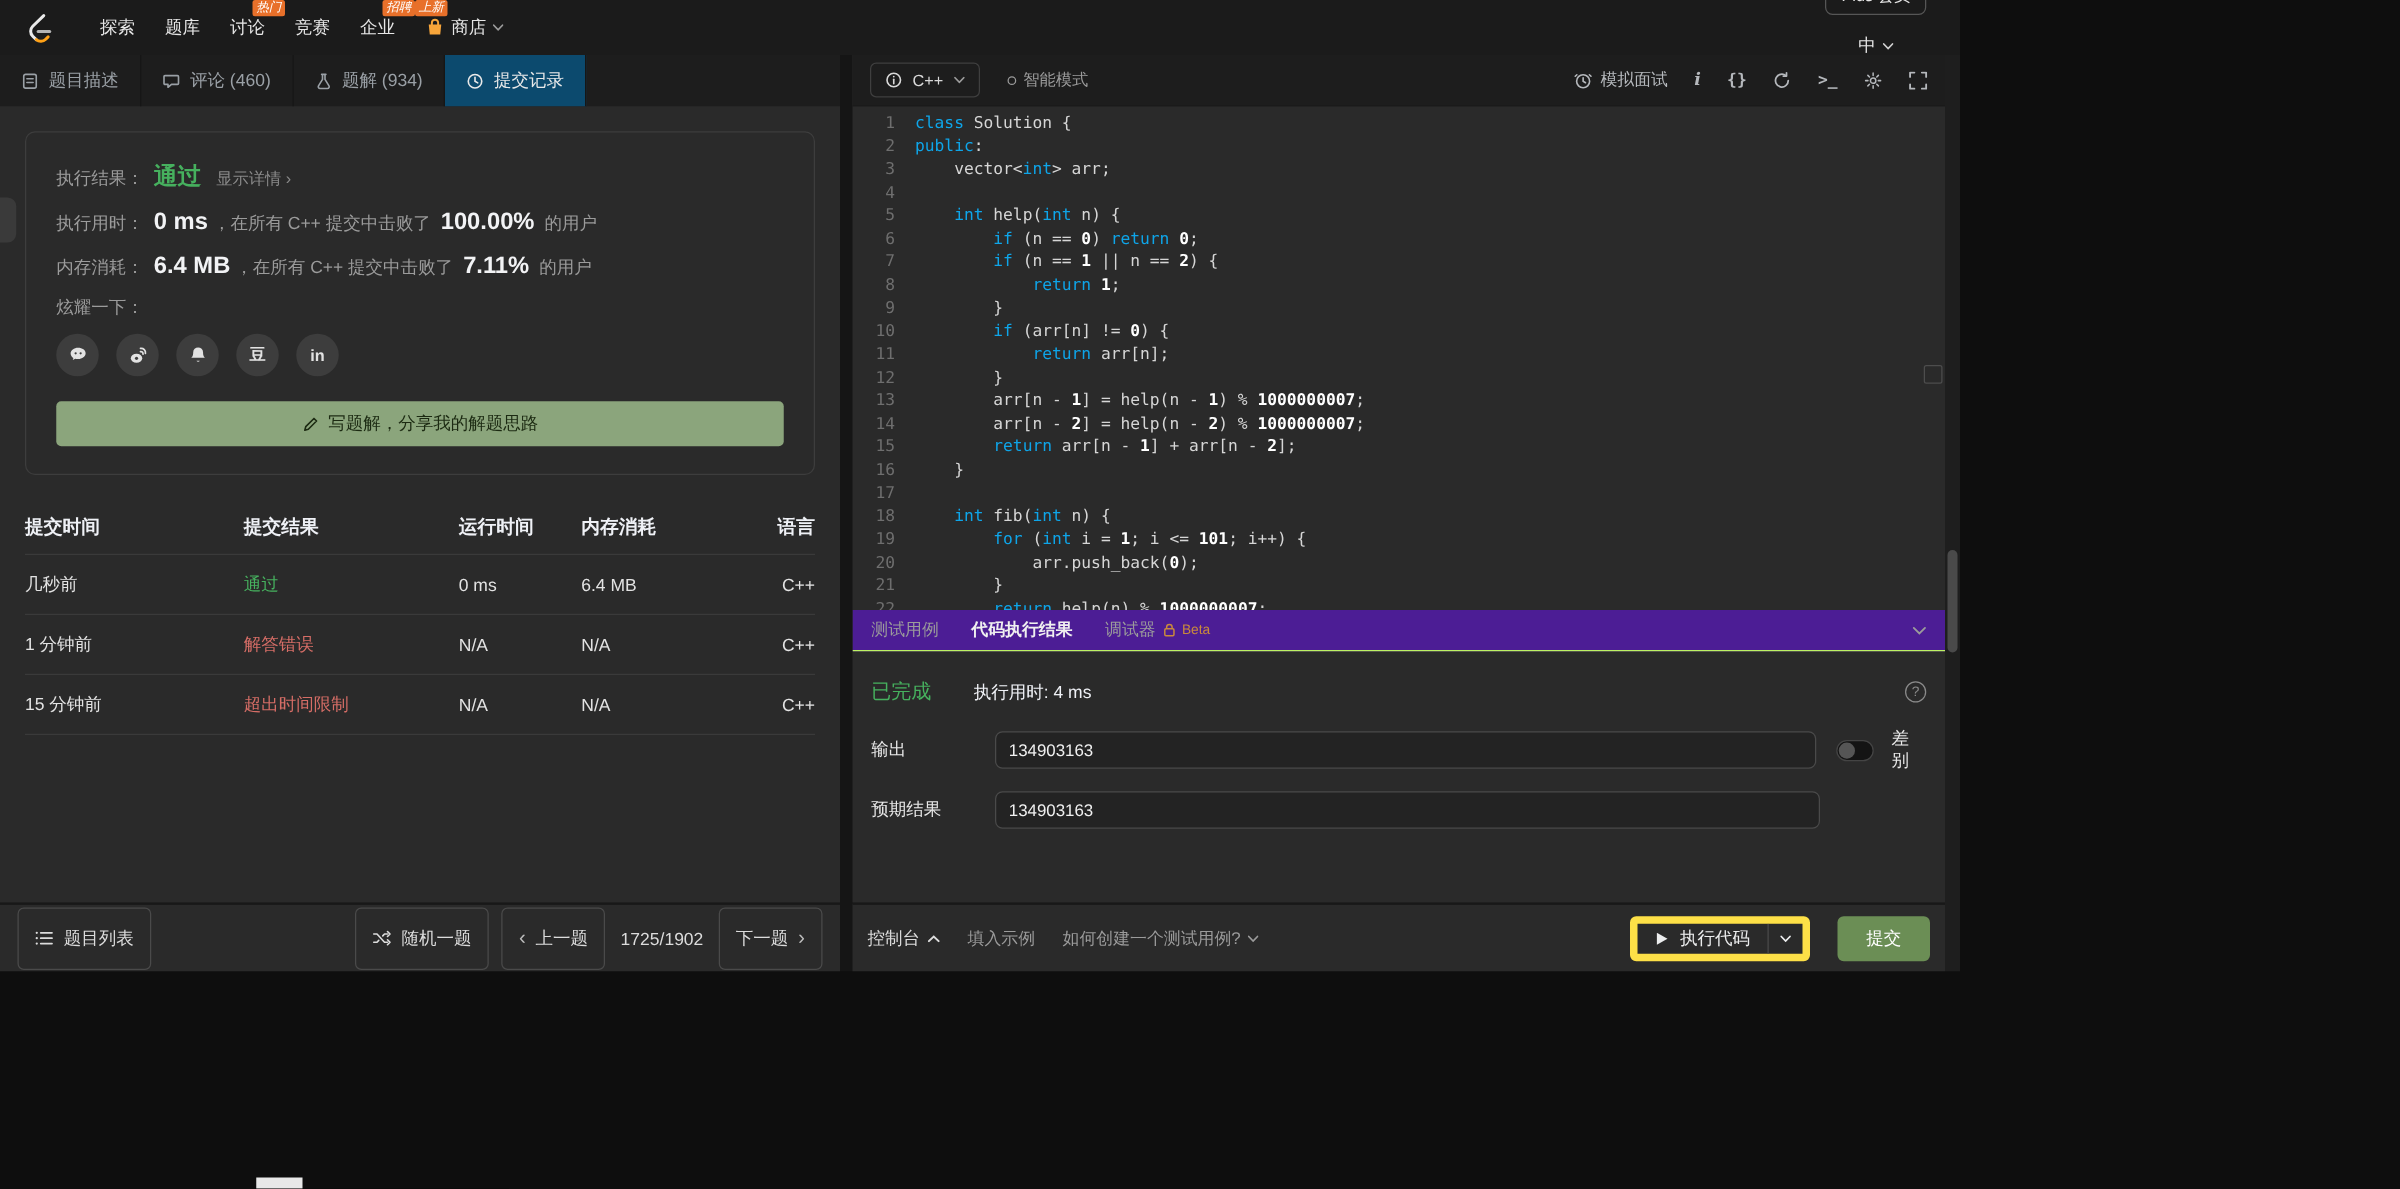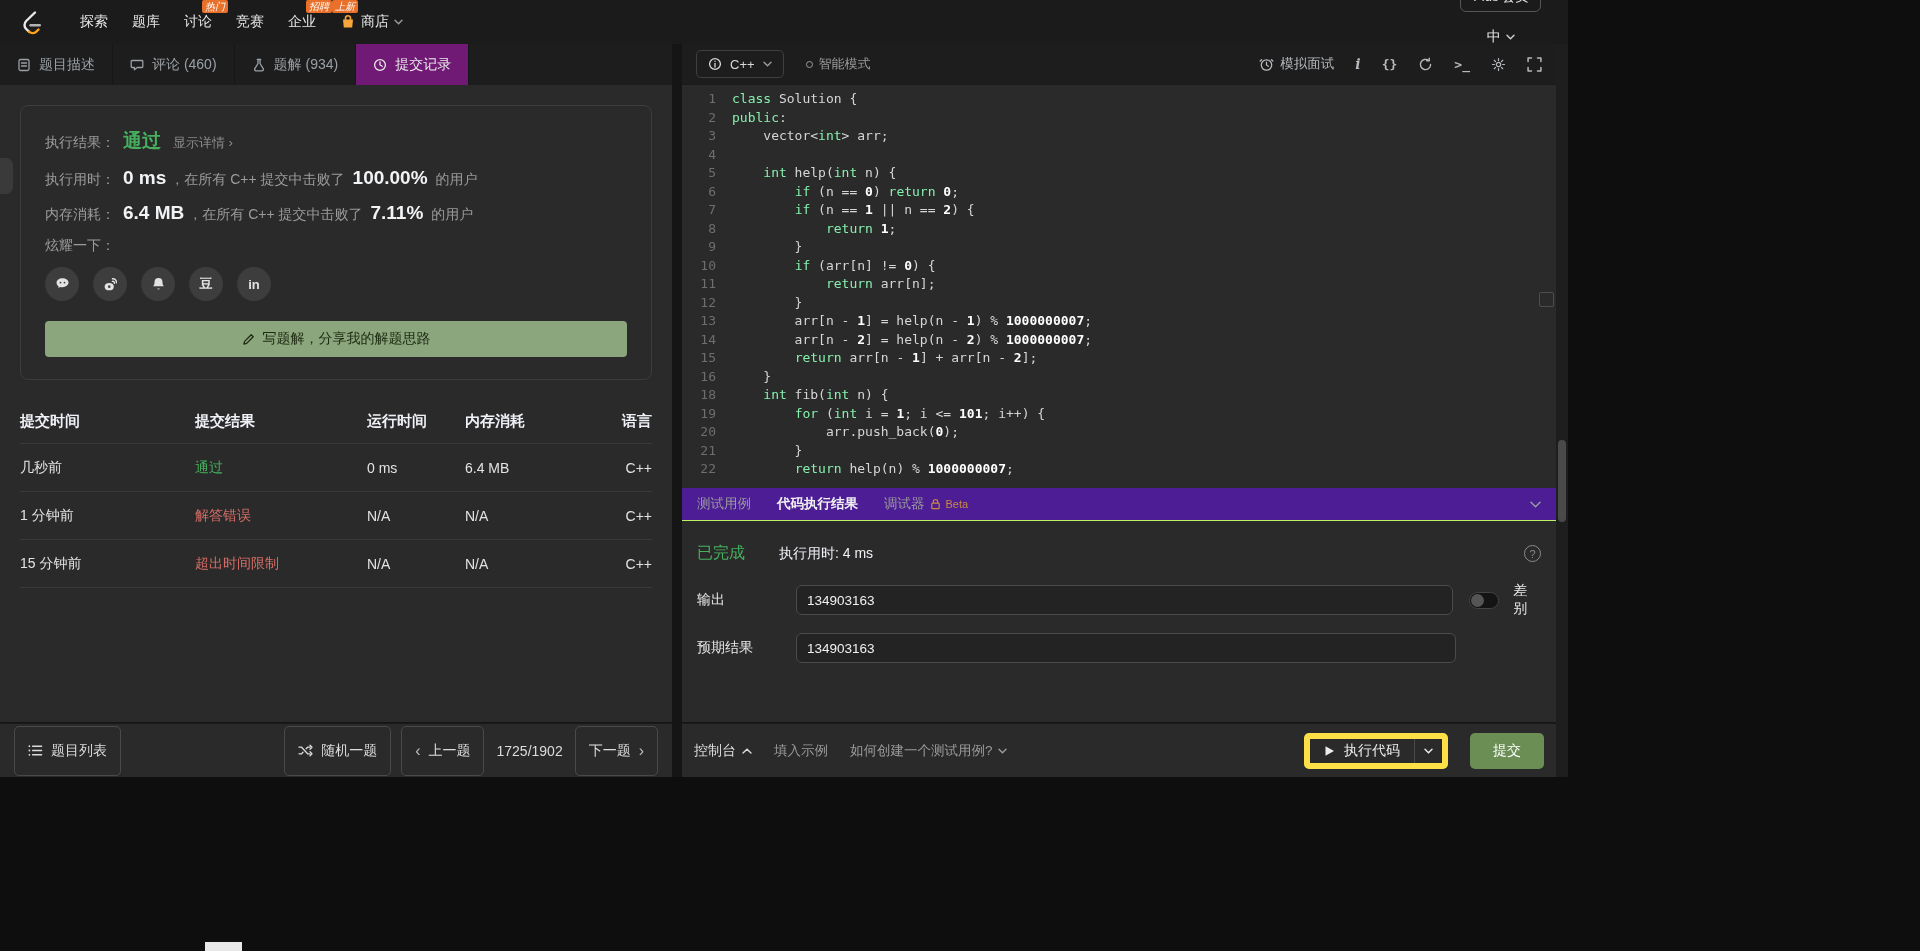--- a/index.html
+++ b/index.html
@@ -26,21 +26,21 @@
   .bell-num { position:absolute; top:-7px; right:-7px; font-size:10px; color:#bdbdbd; }
   .avatar { width:26px; height:26px; border-radius:50%; background:radial-gradient(circle at 35% 30%, #dfe7ef, #8fa3bf 70%, #5d748f); border:1px solid #3a3a3a; cursor:pointer; }
   .icon-btn { color:#cfcfcf; cursor:pointer; }
 
   
   .left-panel  { position:absolute; left:0;    top:44px; width:672px; height:678px; background:#2a2a2a; overflow:hidden; }
   .right-panel { position:absolute; left:682px; top:44px; width:874px; height:678px; background:#2a2a2a; overflow:hidden; }
 
   .panel-tabs { height:41px; background:#1d1d1d; display:flex; }
   .panel-tab { display:flex; align-items:center; gap:8px; padding:0 17px; font-size:14px; color:#9aa0a6; border-right:1px solid #161616; cursor:pointer; white-space:nowrap; }
-  .panel-tab.active { background:#701a75; color:#e9e9e9; }
+  .panel-tab.active { background:#0c4a6e; color:#e9e9e9; }
 
   
   .result-card { margin:20px; border:1px solid #3d3d3d; border-radius:8px; padding:22px 24px 22px; }
   .rc-row { display:flex; align-items:baseline; margin-bottom:13px; }
   .rc-label { color:#9b9b9b; font-size:14px; }
   .rc-green { color:#46b05e; font-size:19px; font-weight:700; margin:0 12px 0 8px; }
   .rc-detail { color:#8a8a8a; font-size:13px; cursor:pointer; }
   .rc-big { color:#f2f3f5; font-size:19px; font-weight:700; margin:0 4px 0 8px; white-space:nowrap; }
   .rc-mid, .rc-suffix { color:#9b9b9b; font-size:14px; }
   .rc-suffix { margin-left:4px; }
@@ -74,21 +74,21 @@
   .et-right { margin-left:auto; display:flex; align-items:center; gap:21px; color:#b5b8bc; }
   .mock { display:flex; align-items:center; gap:6px; font-size:13.5px; cursor:pointer; }
   .glyph-ic { font-size:13px; color:#b5b8bc; cursor:pointer; }
   .italic-i { font-family:"DejaVu Serif",serif; font-style:italic; font-weight:700; font-size:14px; }
   .mono-ic { font-family:"DejaVu Sans Mono",monospace; font-weight:700; }
 
   .editor { height:403px; overflow:hidden; padding:5px 0 0 12px; font-family:"DejaVu Sans Mono",monospace; font-size:13px; line-height:18.5px; cursor:text; }
   .code-line { display:flex; height:18.5px; white-space:pre; }
   .ln { width:22px; flex:none; text-align:right; color:#6e6e6e; margin-right:16px; }
   .code { color:#d6d6d6; }
-  .kw { color:#86efac; }
+  .kw { color:#0ea5e9; }
   .num { color:#ffffff; font-weight:700; }
 
   
   .console-tabs { height:33px; background:#4c1d95; border-bottom:1px solid #bef264; display:flex; align-items:center; gap:26px; padding:0 15px; font-size:13.5px; color:#9b9b9b; }
   .console-tab { display:flex; align-items:center; gap:5px; cursor:pointer; white-space:nowrap; }
   .console-tab.active { color:#f0f0f0; font-weight:700; }
   .beta { color:#c98a3c; font-size:11px; }
   .console-collapse { margin-left:auto; color:#9b9b9b; cursor:pointer; }
   .console-body { padding:16px 15px 0; }
   .status-row { display:flex; align-items:center; gap:34px; margin:6px 0 18px; }
@@ -432,20 +432,21 @@
             <div class="code-line"><span class="ln">7</span><span class="code">        <span class="kw">if</span> (n == <span class="num">1</span> || n == <span class="num">2</span>) {</span></div>
             <div class="code-line"><span class="ln">8</span><span class="code">            <span class="kw">return</span> <span class="num">1</span>;</span></div>
             <div class="code-line"><span class="ln">9</span><span class="code">        }</span></div>
             <div class="code-line"><span class="ln">10</span><span class="code">        <span class="kw">if</span> (arr[n] != <span class="num">0</span>) {</span></div>
             <div class="code-line"><span class="ln">11</span><span class="code">            <span class="kw">return</span> arr[n];</span></div>
             <div class="code-line"><span class="ln">12</span><span class="code">        }</span></div>
             <div class="code-line"><span class="ln">13</span><span class="code">        arr[n - <span class="num">1</span>] = help(n - <span class="num">1</span>) % <span class="num">1000000007</span>;</span></div>
             <div class="code-line"><span class="ln">14</span><span class="code">        arr[n - <span class="num">2</span>] = help(n - <span class="num">2</span>) % <span class="num">1000000007</span>;</span></div>
             <div class="code-line"><span class="ln">15</span><span class="code">        <span class="kw">return</span> arr[n - <span class="num">1</span>] + arr[n - <span class="num">2</span>];</span></div>
             <div class="code-line"><span class="ln">16</span><span class="code">    }</span></div>
+            <div class="code-line"><span class="ln">17</span><span class="code"></span></div>
             <div class="code-line"><span class="ln">18</span><span class="code">    <span class="kw">int</span> fib(<span class="kw">int</span> n) {</span></div>
             <div class="code-line"><span class="ln">19</span><span class="code">        <span class="kw">for</span> (<span class="kw">int</span> i = <span class="num">1</span>; i &lt;= <span class="num">101</span>; i++) {</span></div>
             <div class="code-line"><span class="ln">20</span><span class="code">            arr.push_back(<span class="num">0</span>);</span></div>
             <div class="code-line"><span class="ln">21</span><span class="code">        }</span></div>
             <div class="code-line"><span class="ln">22</span><span class="code">        <span class="kw">return</span> help(n) % <span class="num">1000000007</span>;</span></div>
           </div>
       </div>
 
       <div class="console-tabs">
         <span class="console-tab">

